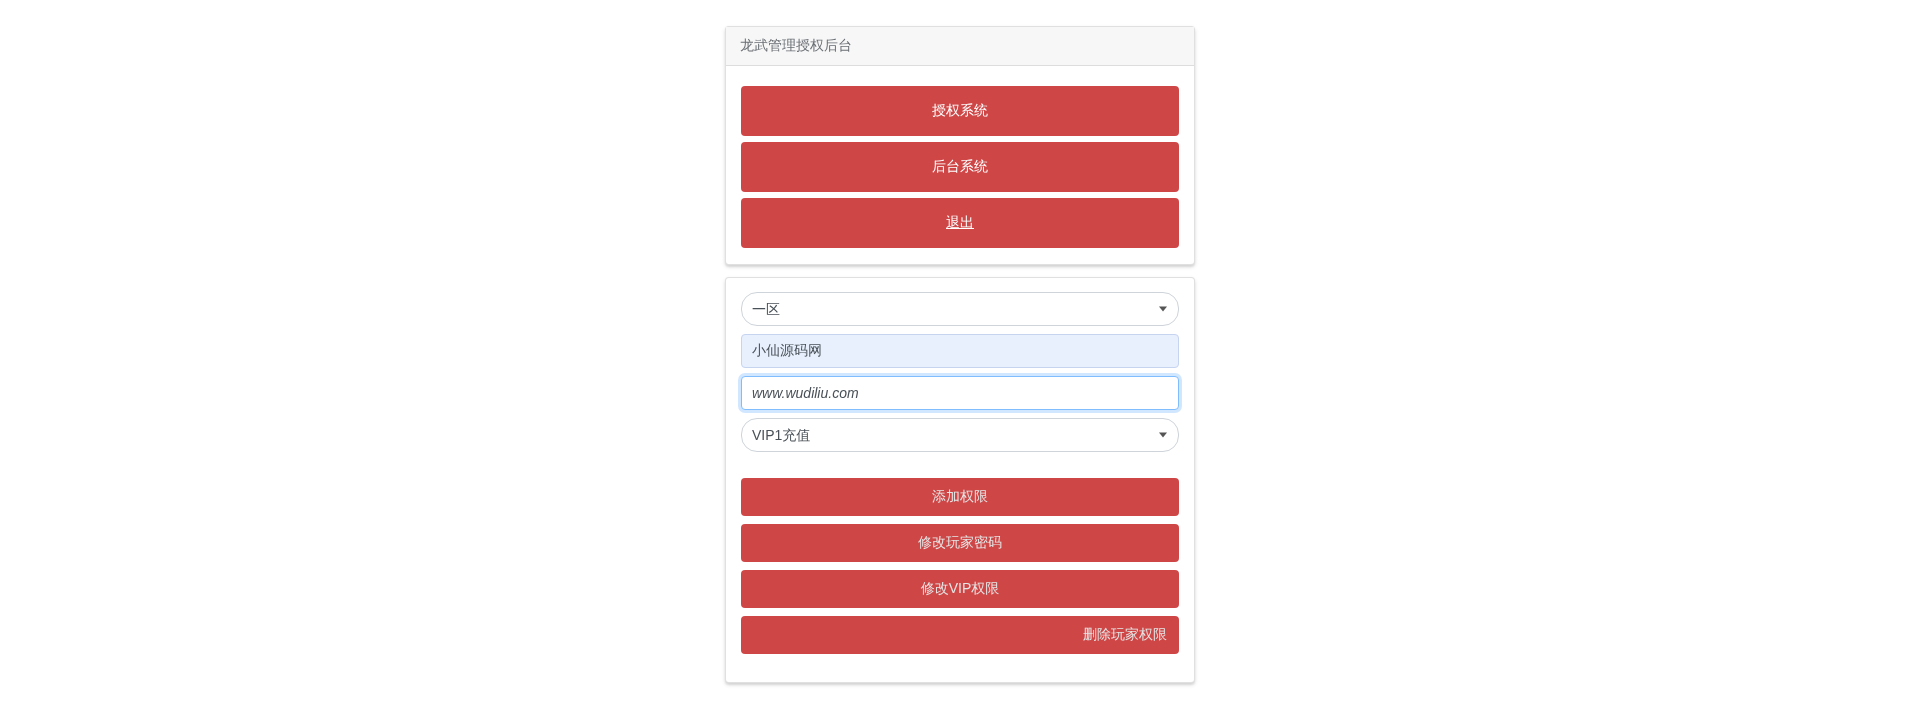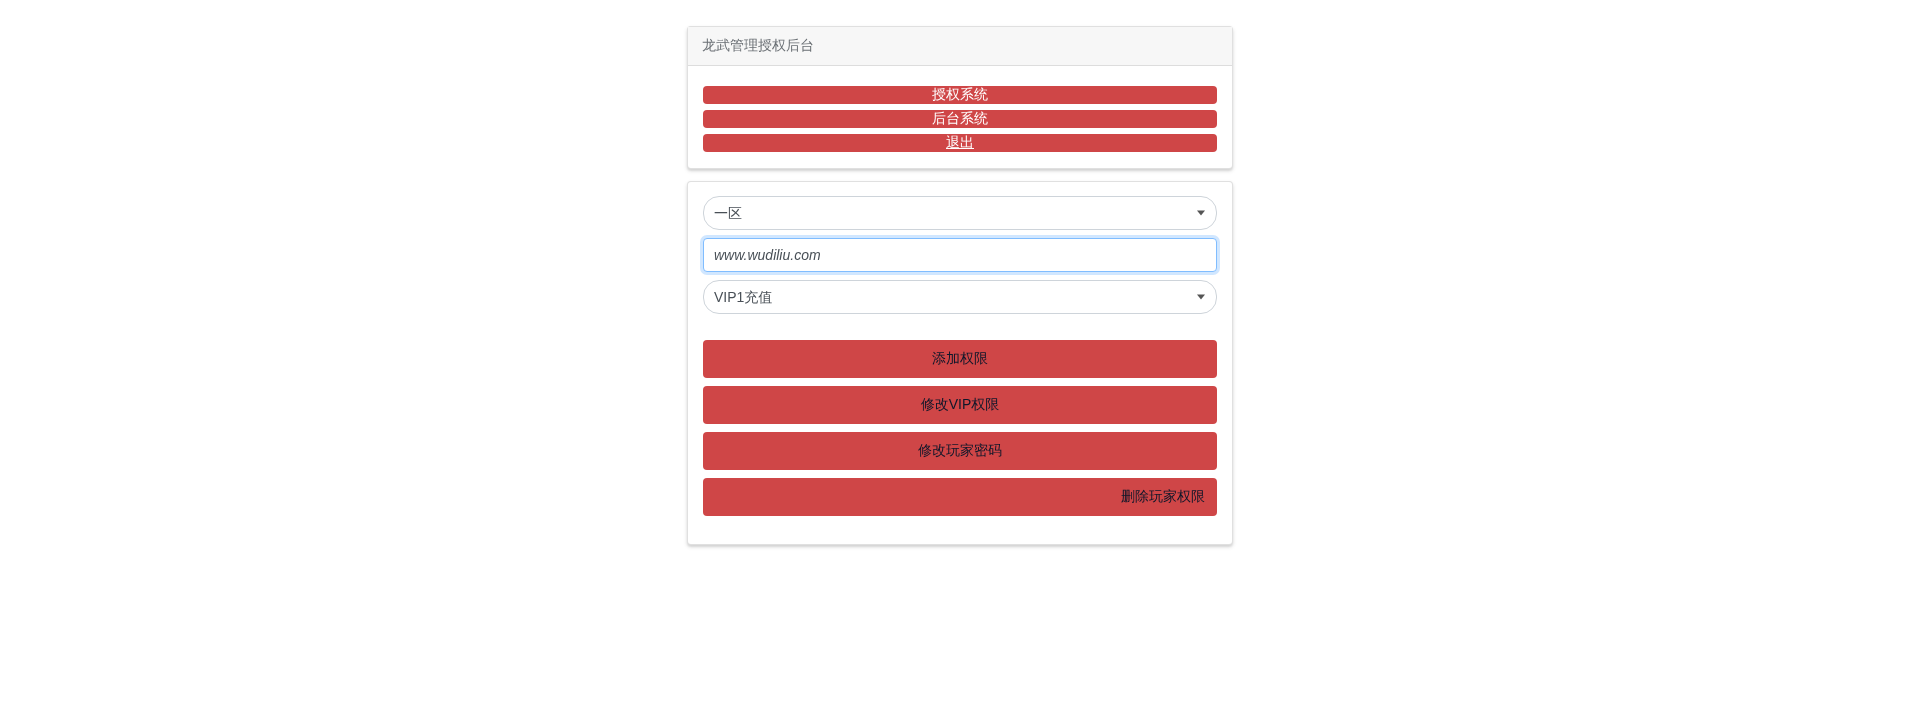--- a/index.html
+++ b/index.html
@@ -11,21 +11,21 @@
       font-family: -apple-system, BlinkMacSystemFont, "Segoe UI", Roboto, "Helvetica Neue", Arial, sans-serif;
       background: #ffffff;
       width: 1920px;
       height: 706px;
       display: flex;
       justify-content: center;
       align-items: flex-start;
       padding-top: 26px;
     }
     .container {
-      width: 546px;
+      width: 470px;
     }
     .card {
       background: #ffffff;
       border: 1px solid rgba(0,0,0,0.12);
       border-radius: 4px;
       box-shadow: 0 2px 4px rgba(0,0,0,0.12), 0 2px 2px rgba(0,0,0,0.08);
       margin-bottom: 12px;
     }
     .card-header {
       background: #f7f7f7;
@@ -40,35 +40,35 @@
     .card-body-2 {
       padding: 14px 15px 28px;
     }
     .btn {
       display: block;
       width: 100%;
       background: #cf4647;
       color: #ffffff;
       border: none;
       border-radius: 4px;
-      padding: 0 12px;
+      padding: 16px 12px;
       font-size: 14px;
       text-align: center;
       cursor: pointer;
       margin-bottom: 6px;
     }
     .btn:last-child {
       margin-bottom: 0;
       text-decoration: underline;
     }
     .btn-action {
       display: block;
       width: 100%;
       background: #cf4647;
-      color: #0f172a;
+      color: #e5e5e5;
       border: none;
       border-radius: 4px;
       padding: 10px 12px;
       font-size: 14px;
       text-align: center;
       cursor: pointer;
       margin-bottom: 8px;
     }
     .btn-action:last-child {
       margin-bottom: 0;
@@ -149,37 +149,40 @@
 
       <div class="field-group">
         <div class="select-wrap">
           <select class="select">
             <option>一区</option>
           </select>
           <span class="select-caret"></span>
         </div>
       </div>
 
+      <div class="field-group">
+        <input type="text" class="input input-autofill" value="小仙源码网" style="">
+      </div>
 
       <div class="field-group">
         <input type="text" class="input input-focus" value="www.wudiliu.com" style="">
       </div>
 
       <div class="field-group">
         <div class="select-wrap">
           <select class="select">
             <option>VIP1充值</option>
           </select>
           <span class="select-caret"></span>
         </div>
       </div>
 
       <div class="spacer-lg"></div>
 
       <button class="btn-action">添加权限</button>
+      <button class="btn-action">修改玩家密码</button>
       <button class="btn-action">修改VIP权限</button>
-      <button class="btn-action">修改玩家密码</button>
       <button class="btn-action">删除玩家权限</button>
 
     </div>
   </div>
 
 </div>
 
 </body></html>

